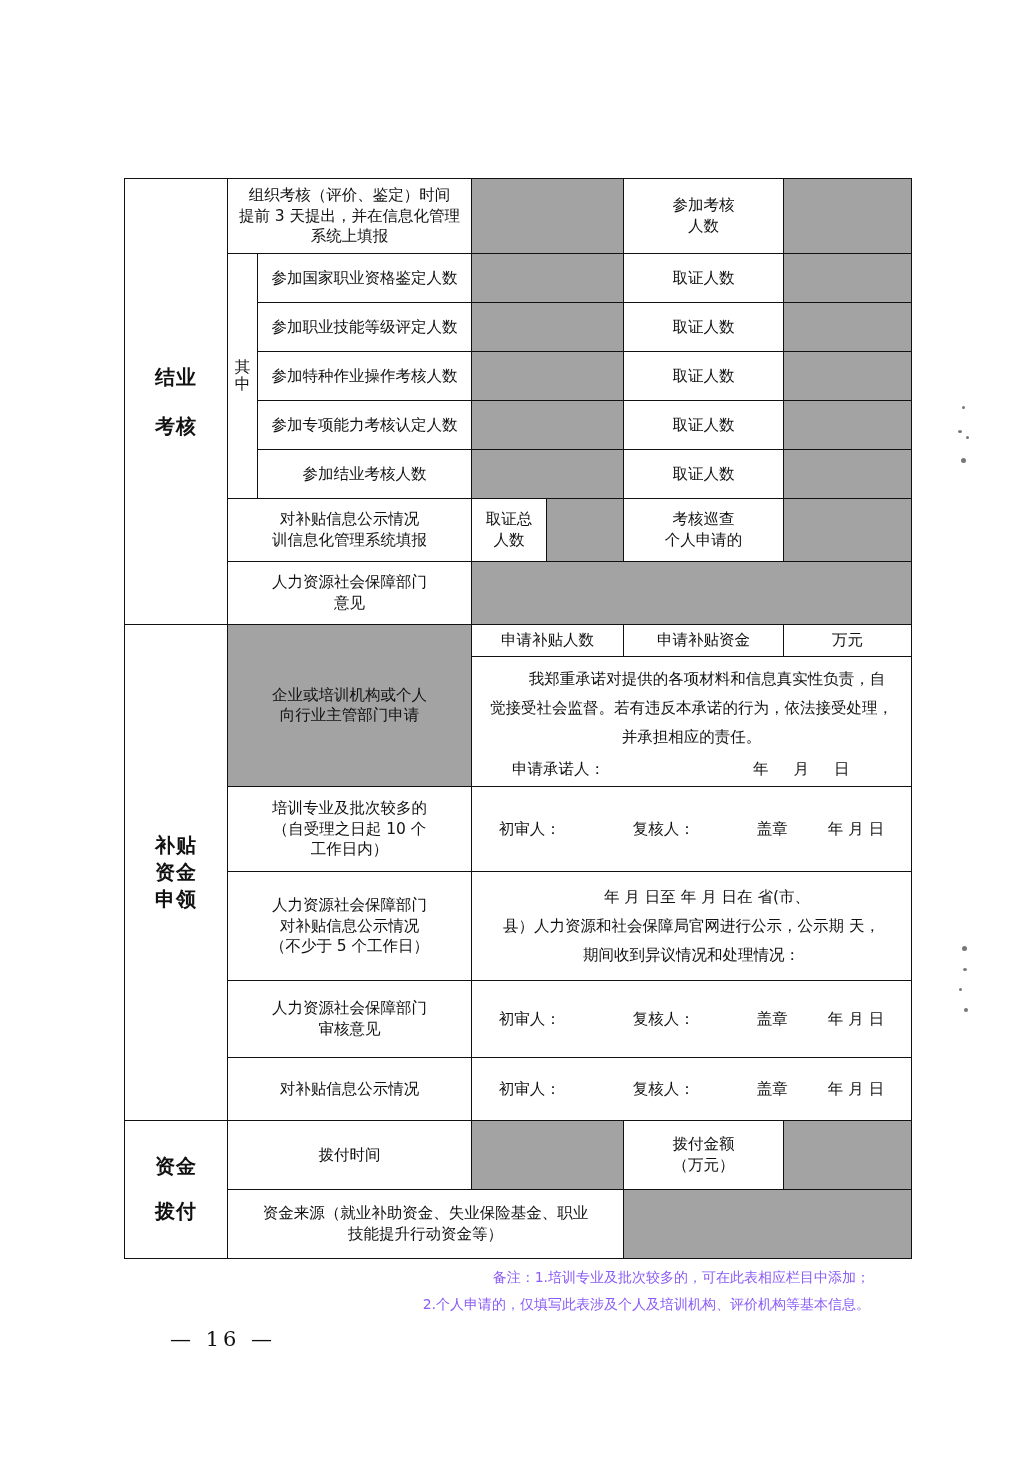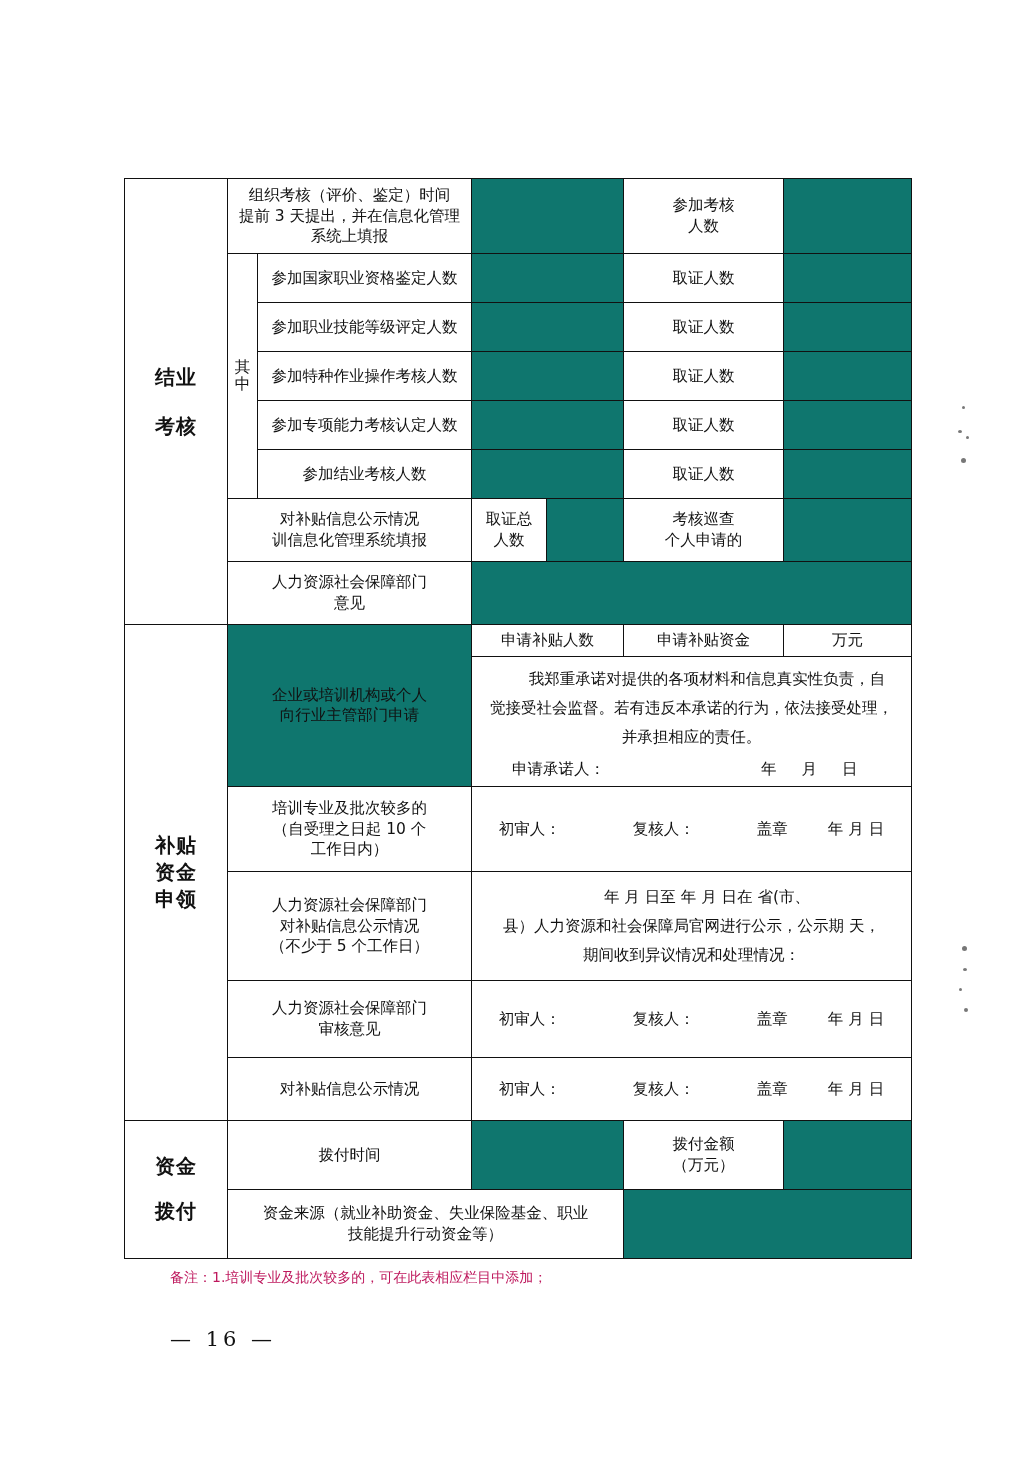--- a/index.html
+++ b/index.html
@@ -50,32 +50,32 @@
     font-weight: 400;
     width: 26px;
     letter-spacing: 0px;
     line-height: 1.1;
   }
   .qizhong span { display: block; }
   .lbl {
     text-align: center;
     font-weight: 400;
   }
-  .blank { background: #0f766e; }
+  .blank { background: #a3a3a3; }
   .indent-para {
     text-align: left;
     padding: 7px 10px 7px 10px;
     line-height: 1.55;
   }
   .indent-para p { margin: 5px; }
   .indent-para p.first { text-indent: 2em; }
   .sign-row {
     display: flex;
     justify-content: flex-start;
-    gap: 16px;
+    gap: 8px;
     margin-top: 8px;
     text-align: left;
   }
   .sign-row .s1 { padding-left: 2.2em; }
   .sign-row .s2 { margin-left: 140px; letter-spacing: 10px; }
   .inline-fields {
     text-align: left;
     padding-left: 10px;
     white-space: nowrap;
     text-decoration: underline;
@@ -86,21 +86,22 @@
   .gap-c { width: 40px; display:inline-block; }
 
   
   .notes {
     position: absolute;
     left: 170px;
     top: 1264px;
     width: 700px;
     font-size: 14px;
     line-height: 1.9;
-    color: #be185d;
+    color: #8b5cf6;
+    text-align: right;
   }
   .notes .n2 { text-indent: 1.4em; }
 
   
   .page-number {
     position: absolute;
     left: 170px;
     top: 1327px;
     font-size: 21px;
     letter-spacing: 4px;
@@ -313,17 +314,18 @@
           <div>技能提升行动资金等）</div>
         </td>
         <td class="blank" colspan="2"></td>
       </tr>
 
     </tbody>
   </table>
 
   <div class="notes">
     <div class="n1">备注：1.培训专业及批次较多的，可在此表相应栏目中添加；</div>
+    <div class="n2">2.个人申请的，仅填写此表涉及个人及培训机构、评价机构等基本信息。</div>
   </div>
 
   <div class="page-number">— 16 —</div>
 
 </div>
 
 </body></html>

